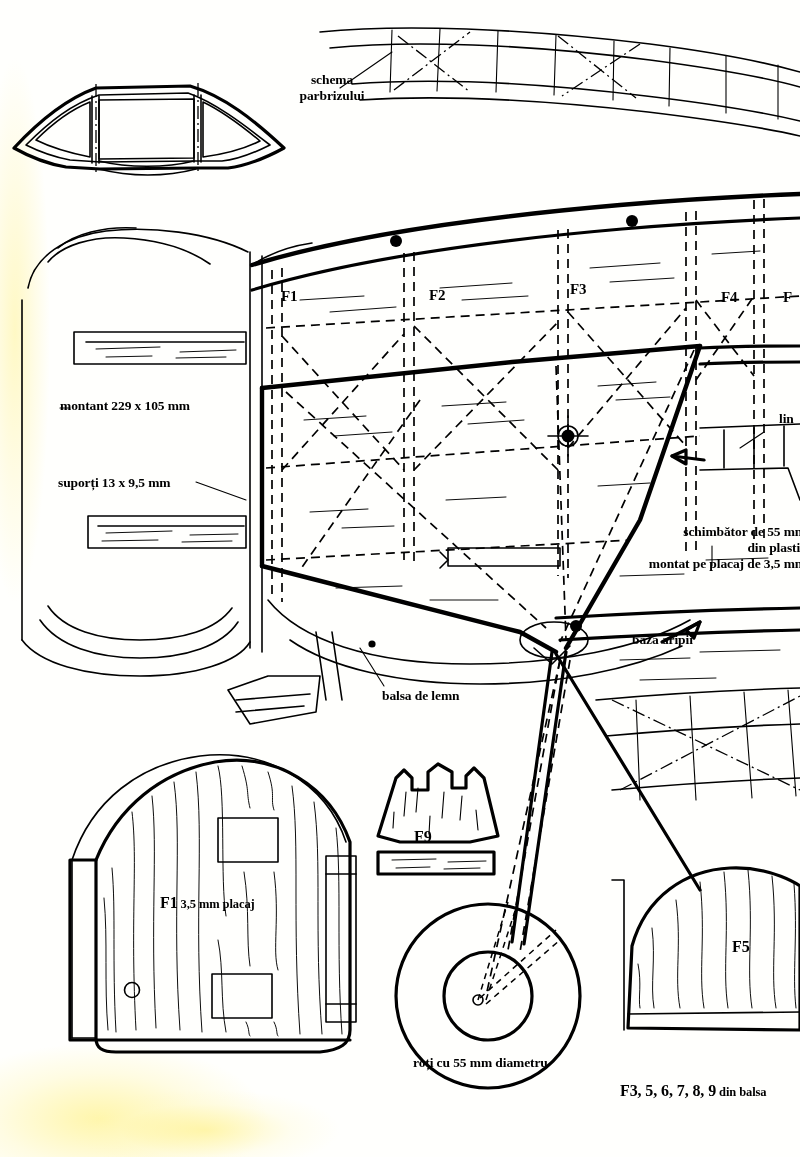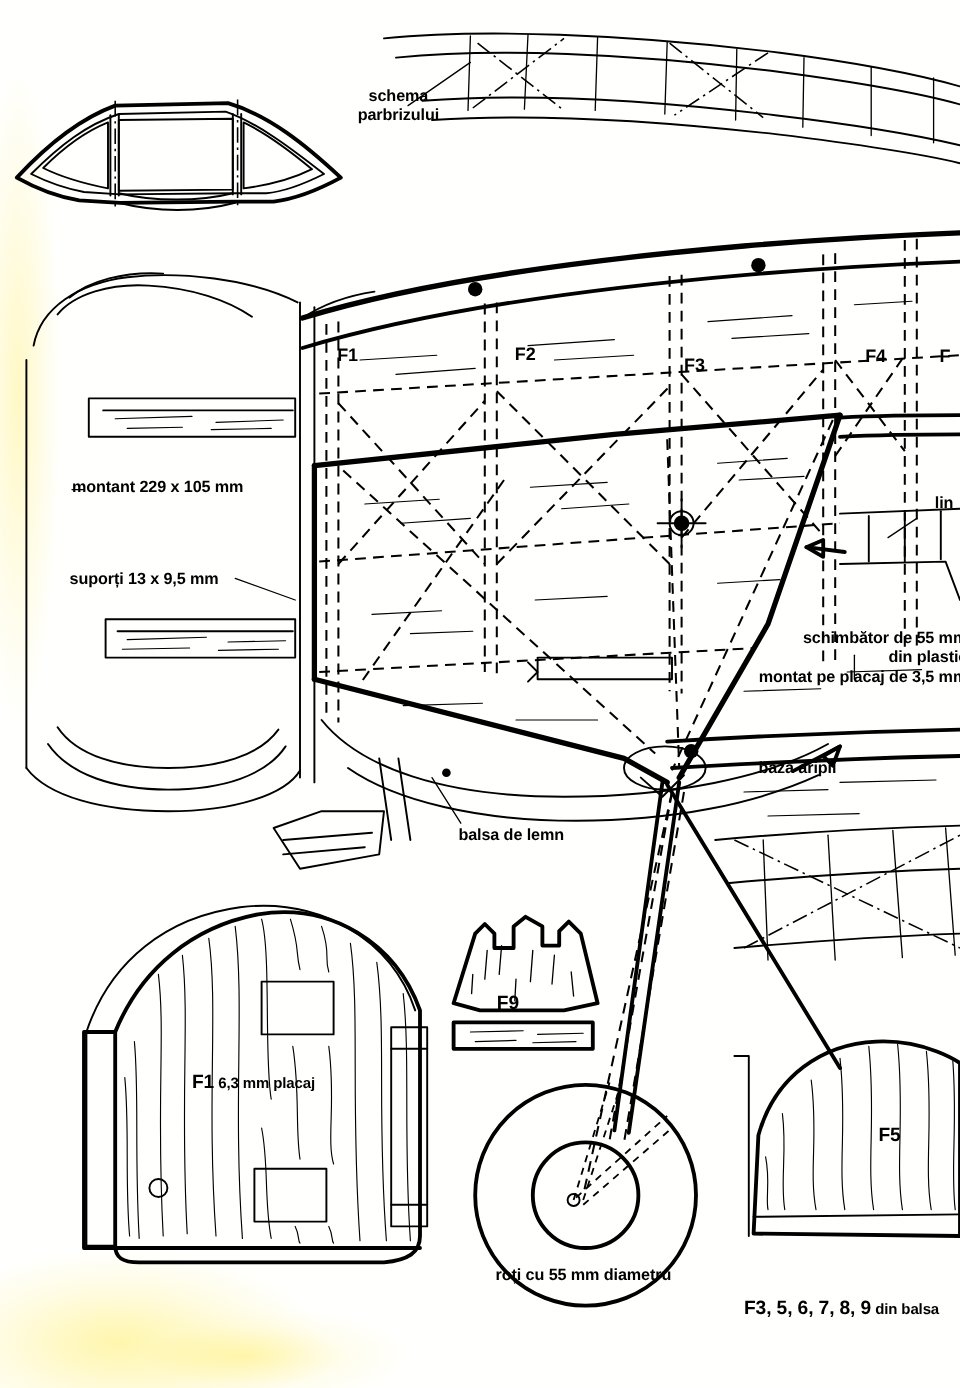--- a/index.html
+++ b/index.html
@@ -6,21 +6,21 @@
     margin: 0;
     padding: 0;
     background: #ffffff;
   }
   #plan {
     position: relative;
     width: 800px;
     height: 1157px;
     background: #fffffd;
     overflow: hidden;
-    font-family: Liberation Sans, sans-serif;
+    font-family: Liberation Serif, serif;
   }
   
   .paper-tint-left {
     position: absolute;
     left: -30px; top: -20px;
     width: 90px; height: 700px;
     background: radial-gradient(ellipse 45px 350px at 50% 50%,
                 rgba(255,243,150,0.55) 0%,
                 rgba(255,246,180,0.30) 45%,
                 rgba(255,255,255,0) 78%);
@@ -375,42 +375,42 @@
     </g>
   </svg>
 
   <div class="lbl lbl-md lbl-center" style="left:286px; top:72px; width:92px;">
     <div>schema</div>
     <div>parbrizului</div>
   </div>
 
   <div class="lbl lbl-lg" style="left:281px; top:288px;">F1</div>
   <div class="lbl lbl-lg" style="left:412px; top:287px;margin-left:17px;">F2</div>
-  <div class="lbl lbl-lg" style="left:570px; top:296px;">F3</div>
+  <div class="lbl lbl-lg" style="left:570px; top:281px;">F3</div>
   <div class="lbl lbl-lg" style="left:676px; top:289px;margin-left:45px;">F4</div>
   <div class="lbl lbl-lg" style="left:783px; top:289px;">F</div>
 
   <div class="lbl lbl-md" style="left:60px; top:398px;">montant 229 x 105 mm</div>
 
   <div class="lbl lbl-md" style="left:58px; top:464px;margin-top:11px;">suporți 13 x 9,5 mm</div>
 
   <div class="lbl lbl-md" style="left:779px; top:411px;">lin</div>
 
   <div class="lbl lbl-md lbl-right" style="left:560px; top:524px; width:246px;">
     <div>schimbător de 55 mm</div>
     <div>din plastic</div>
     <div>montat pe placaj de 3,5 mm</div>
   </div>
 
   <div class="lbl lbl-md" style="left:632px; top:632px;">baza aripii</div>
 
   <div class="lbl lbl-md" style="left:382px; top:688px;">balsa de lemn</div>
 
   <div class="lbl" style="left:160px; top:894px;">
-    <span class="lbl-xl">F1</span><span class="mixed-light">&nbsp;</span><span class="mixed-light">6,3 mm placaj</span>
+    <span class="lbl-xl">F1</span><span class="mixed-light">&nbsp;</span><span class="mixed-light">3,5 mm placaj</span>
   </div>
 
   <div class="lbl lbl-xl" style="left:414px; top:800px;margin-top:28px;">F9</div>
 
   <div class="lbl lbl-xl" style="left:732px; top:938px;text-align:center;">F5</div>
 
   <div class="lbl lbl-md" style="left:413px; top:1055px;">roți cu 55 mm diametru</div>
 
   <div class="lbl" style="left:620px; top:1082px;">
     <span class="lbl-xl">F3, 5, 6, 7, 8, 9</span><span class="mixed-light">&nbsp;</span><span class="mixed-light">din balsa</span>

